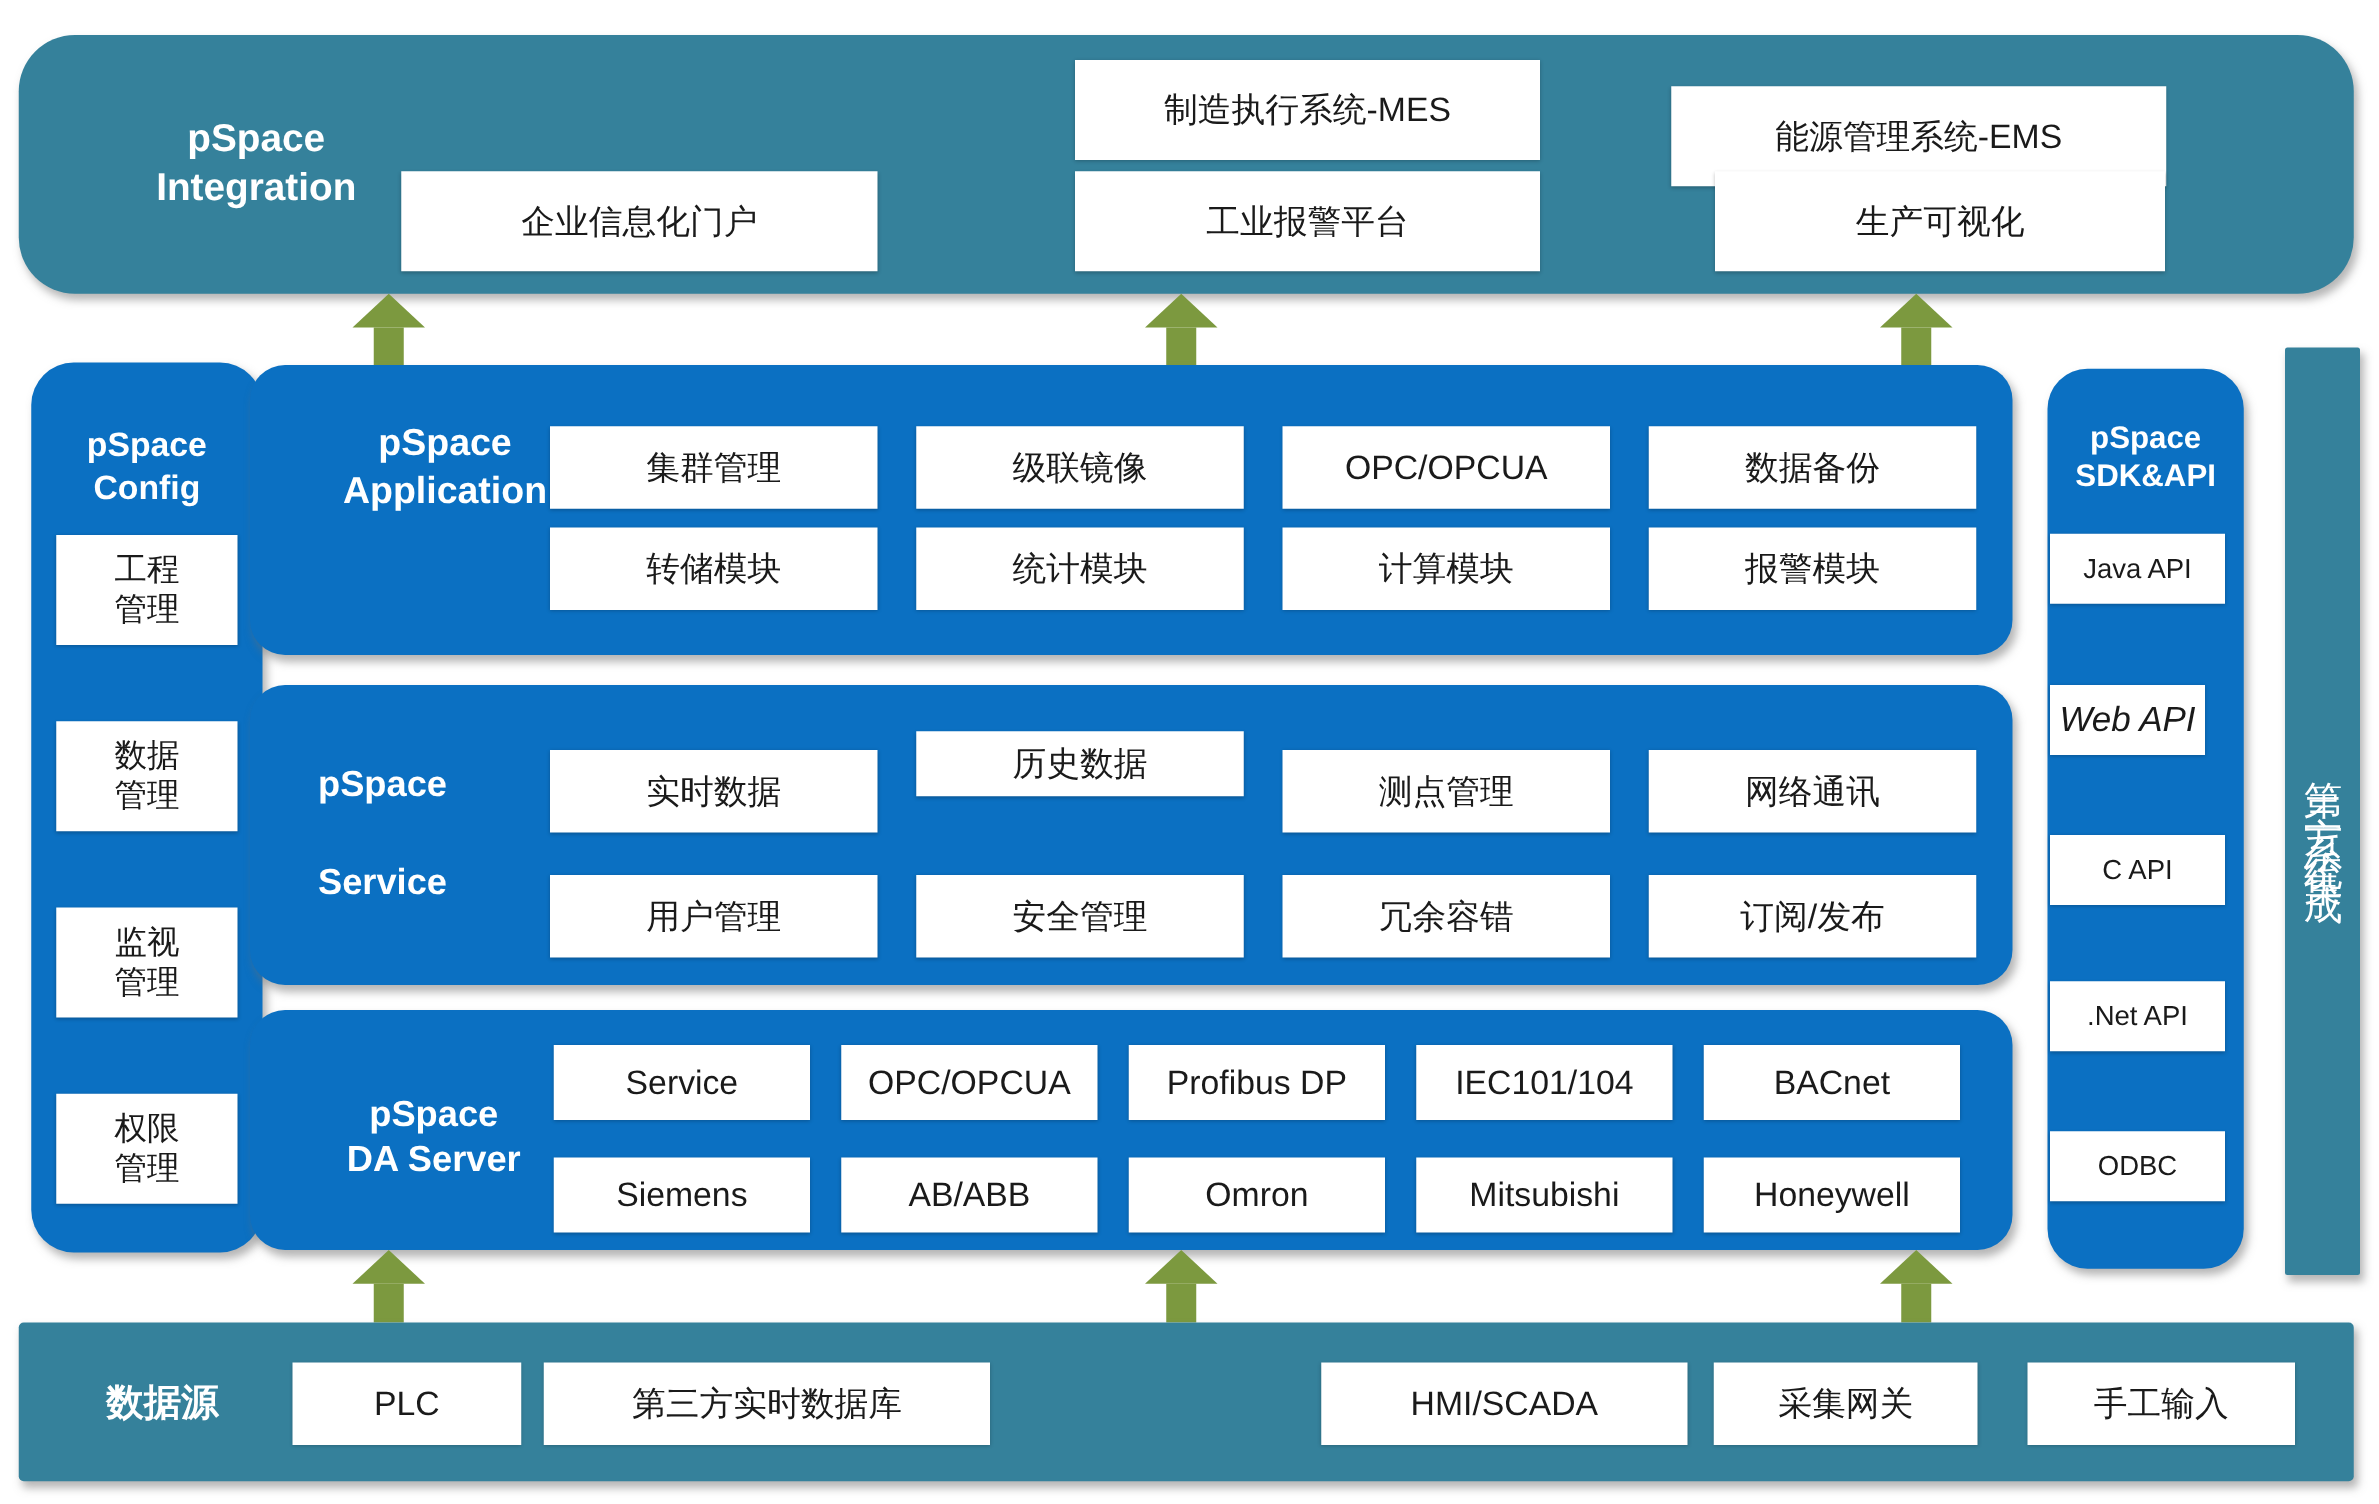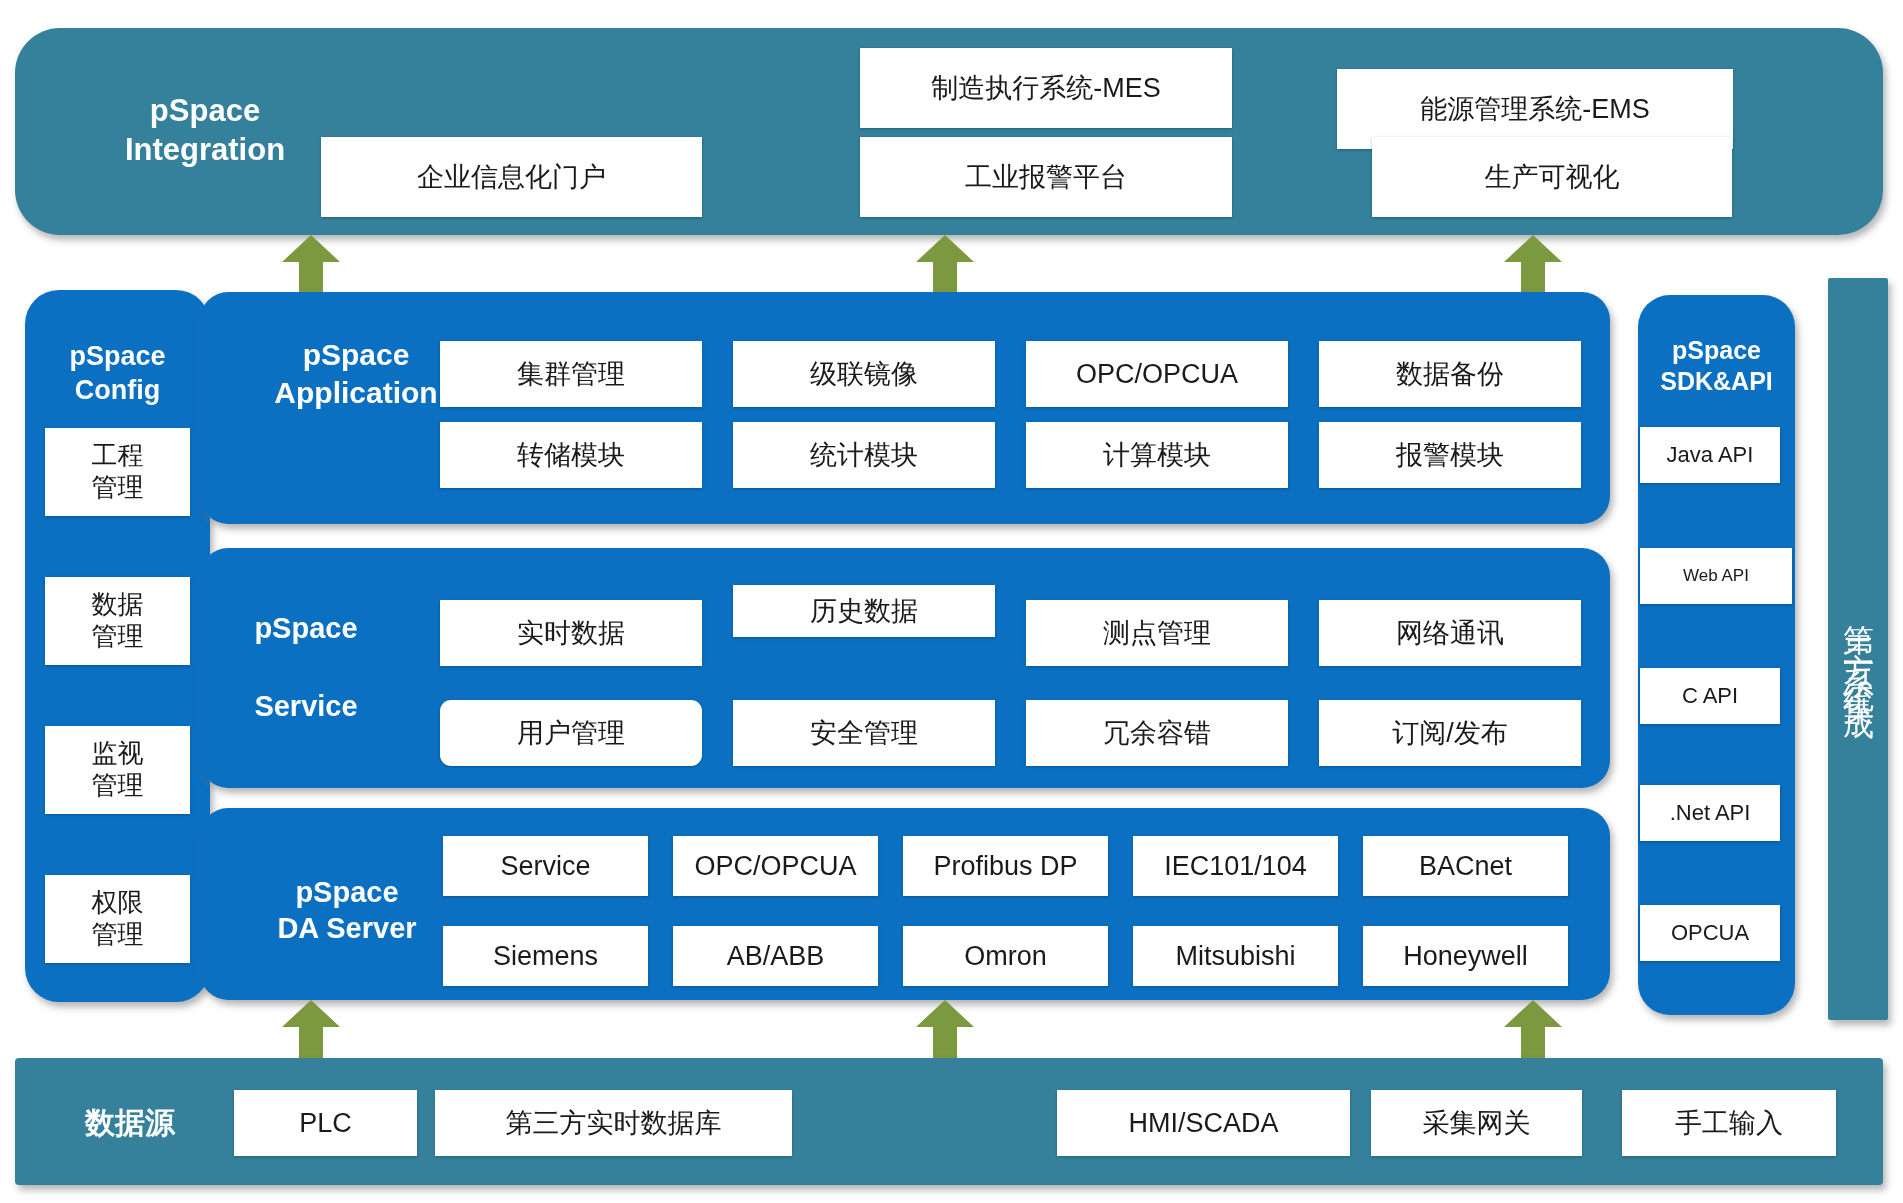--- a/index.html
+++ b/index.html
@@ -82,21 +82,21 @@
     <div class="wbox" style="left:1119px;top:130px;width:262px;height:66px;">报警模块</div>
   </div>
 
   <div class="layer" style="left:200px;top:548px;width:1410px;height:240px;border-radius:28px;">
     <div class="layer-label" style="left:6px;top:62px;width:200px;font-size:29px;">pSpace</div>
     <div class="layer-label" style="left:6px;top:140px;width:200px;font-size:29px;">Service</div>
     <div class="wbox" style="left:240px;top:52px;width:262px;height:66px;">实时数据</div>
     <div class="wbox" style="left:533px;top:37px;width:262px;height:52px;">历史数据</div>
     <div class="wbox" style="left:826px;top:52px;width:262px;height:66px;">测点管理</div>
     <div class="wbox" style="left:1119px;top:52px;width:262px;height:66px;">网络通讯</div>
-    <div class="wbox" style="left:240px;top:152px;width:262px;height:66px;border-radius:11px;">用户管理</div>
+    <div class="wbox" style="left:240px;top:152px;width:262px;height:66px;">用户管理</div>
     <div class="wbox" style="left:533px;top:152px;width:262px;height:66px;">安全管理</div>
     <div class="wbox" style="left:826px;top:152px;width:262px;height:66px;">冗余容错</div>
     <div class="wbox" style="left:1119px;top:152px;width:262px;height:66px;">订阅/发布</div>
   </div>
 
   <div class="layer" style="left:200px;top:808px;width:1410px;height:192px;border-radius:28px;">
     <div class="layer-label" style="left:27px;top:66px;width:240px;font-size:29px;">pSpace
 DA Server</div>
     <div class="wbox" style="left:243px;top:28px;width:205px;height:60px;">Service</div>
     <div class="wbox" style="left:473px;top:28px;width:205px;height:60px;">OPC/OPCUA</div>
@@ -107,24 +107,24 @@
     <div class="wbox" style="left:473px;top:118px;width:205px;height:60px;">AB/ABB</div>
     <div class="wbox" style="left:703px;top:118px;width:205px;height:60px;">Omron</div>
     <div class="wbox" style="left:933px;top:118px;width:205px;height:60px;">Mitsubishi</div>
     <div class="wbox" style="left:1163px;top:118px;width:205px;height:60px;">Honeywell</div>
   </div>
 
   <div class="layer" style="left:1638px;top:295px;width:157px;height:720px;border-radius:32px;">
     <div class="layer-label" style="left:0;top:40px;width:157px;font-size:25px;">pSpace
 SDK&amp;API</div>
     <div class="wbox" style="left:2px;top:132px;width:140px;height:56px;font-size:22px;">Java API</div>
-    <div class="wbox" style="left:2px;top:253px;width:152px;height:56px;font-size:17px;">Web API</div>
+    <div class="wbox" style="left:2px;top:253px;width:124px;height:56px;font-size:28px;font-style:italic;">Web API</div>
     <div class="wbox" style="left:2px;top:373px;width:140px;height:56px;font-size:22px;">C API</div>
     <div class="wbox" style="left:2px;top:490px;width:140px;height:56px;font-size:22px;">.Net API</div>
-    <div class="wbox" style="left:2px;top:610px;width:140px;height:56px;font-size:22px;">OPCUA</div>
+    <div class="wbox" style="left:2px;top:610px;width:140px;height:56px;font-size:22px;">ODBC</div>
   </div>
 
   <div class="band" style="left:1828px;top:278px;width:60px;height:742px;border-radius:2px;">
     <div class="vband-text">第三方系统集成</div>
   </div>
 
   <div class="arrow" style="left:282px;top:1000px;">
     <div class="head"></div>
     <div class="stem"></div>
   </div>

